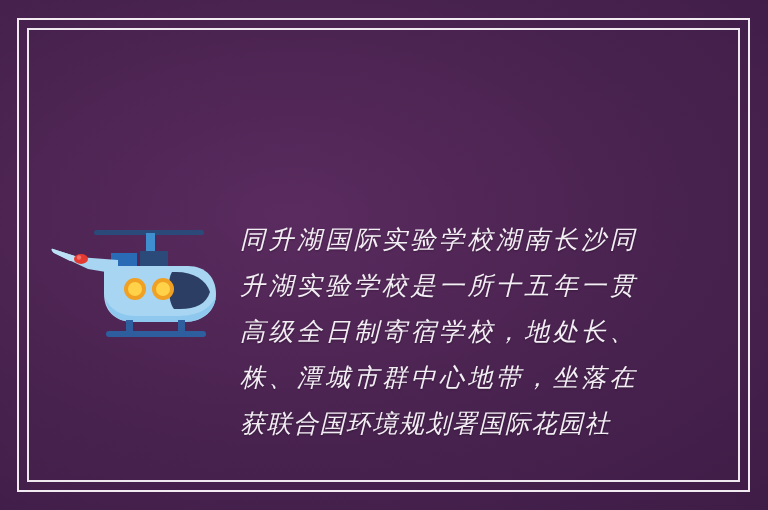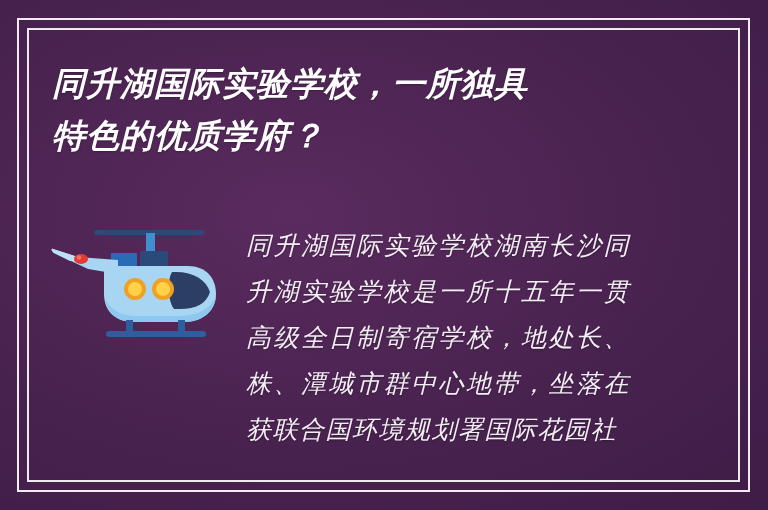--- a/index.html
+++ b/index.html
@@ -67,21 +67,21 @@
     width: 420px;
     color: #f3eef4;
     font-family: "DejaVu Serif", serif;
     font-style: italic;
     font-size: 25px;
     line-height: 46px;
     letter-spacing: 1.5px;
     text-shadow: 0 1px 2px rgba(0,0,0,0.3);
   }
   #body-text .para {
-    margin: 18px;
+    margin: 12px;
     text-align: justify;
     text-justify: inter-character;
   }
   #illustration {
     position: absolute;
     left: 48px;
     top: 212px;
     width: 180px;
     height: 140px;
   }
@@ -90,24 +90,20 @@
 </head>
 <body>
 
 <div id="canvas">
 
   <div id="bg-gradient"></div>
 
   <div class="frame" id="frame-outer"></div>
   <div class="frame" id="frame-inner"></div>
 
-  <div id="title-block">
-    <div class="title-line">同升湖国际实验学校，一所独具</div>
-    <div class="title-line">特色的优质学府？</div>
-  </div>
 
   <div id="illustration">
     <svg width="180" height="140" viewBox="0 0 180 140" xmlns="http://www.w3.org/2000/svg">
 
       <rect x="46" y="18" width="110" height="5" rx="2.5" fill="#2b4a7a"></rect>
 
       <rect x="98" y="21" width="9" height="22" fill="#3f8fd0"></rect>
 
       <rect x="92" y="39" width="28" height="17" fill="#2b4a7a"></rect>
 

